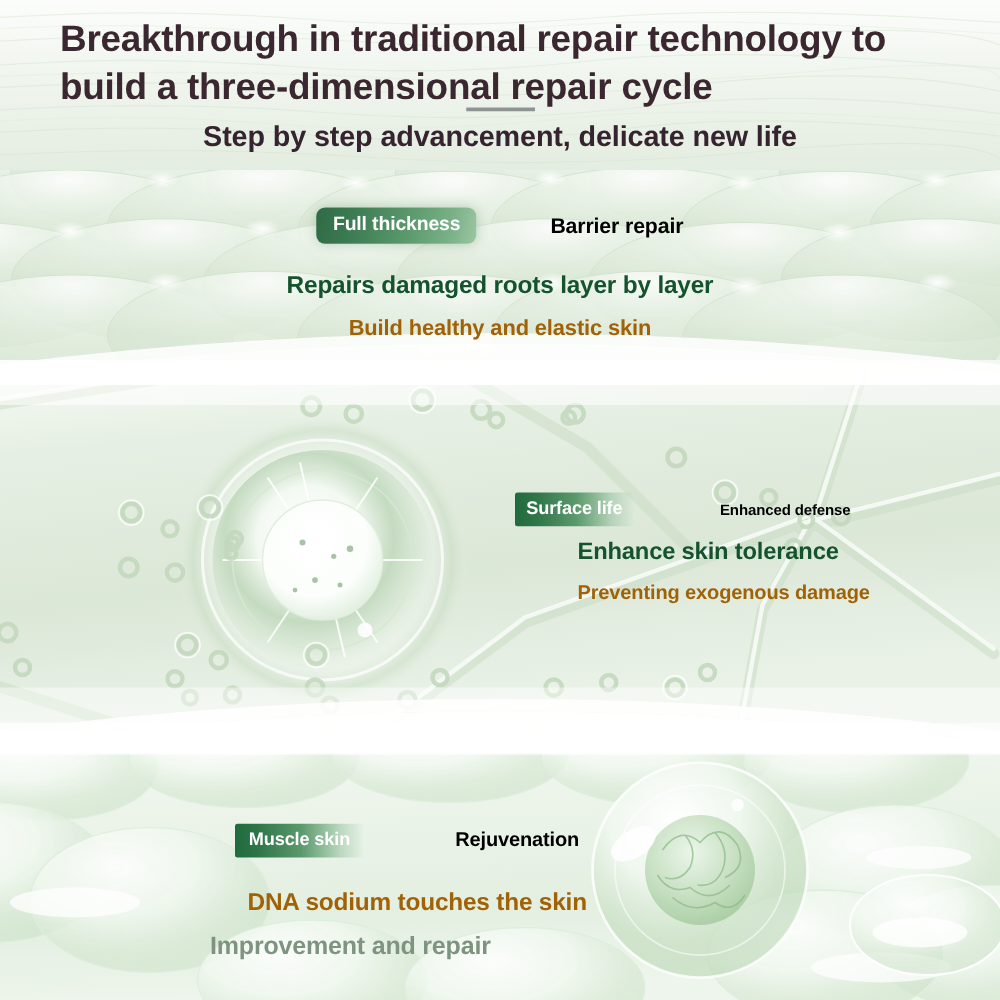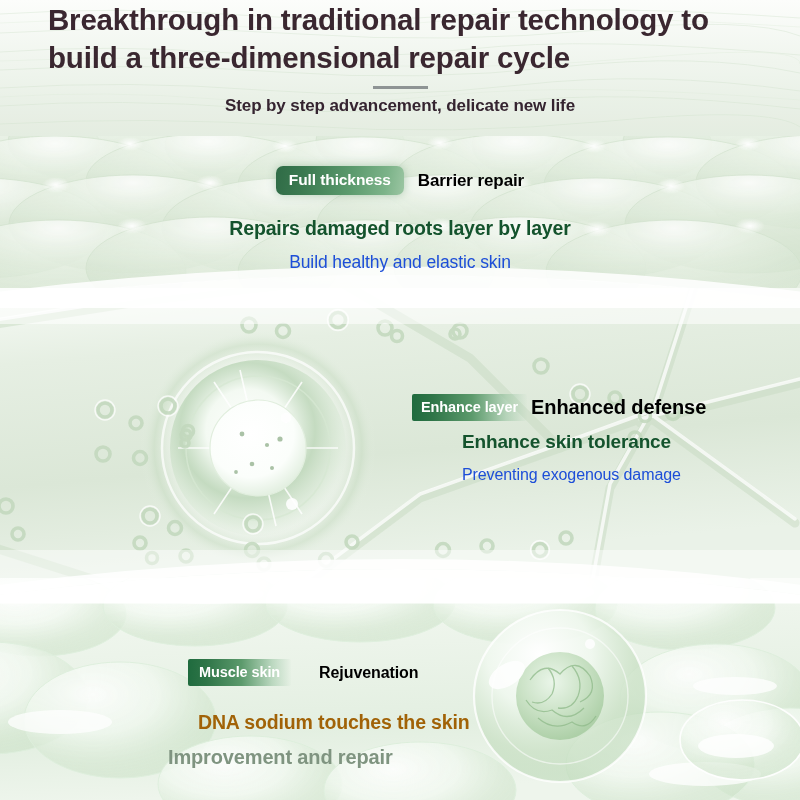--- a/index.html
+++ b/index.html
@@ -37,21 +37,21 @@
   }
   .title-block {
     position: absolute;
     left: 0;
     top: 0;
     width: 800px;
     z-index: 5;
   }
   .main-title {
     margin: 0;
-    padding: 1px 0 0 48px;
+    padding: 13px 0 0 48px;
     font-size: 29.5px;
     font-weight: bold;
     line-height: 1.29;
     letter-spacing: -0.2px;
     color: #3a2730;
     max-width: 700px;
   }
   .title-rule {
     position: absolute;
     left: 373px;
@@ -59,21 +59,21 @@
     width: 55px;
     height: 3px;
     background: #8e9494;
   }
   .subtitle {
     position: absolute;
     left: 0;
     top: 96px;
     width: 800px;
     text-align: center;
-    font-size: 17px;
+    font-size: 23px;
     font-weight: bold;
     color: #352430;
     letter-spacing: -0.1px;
   }
 
   
   .band {
     position: absolute;
     left: 0;
     width: 800px;
@@ -112,20 +112,21 @@
 
   
   .txt-group {
     position: absolute;
     z-index: 10;
   }
   .badge-row {
     display: flex;
     align-items: center;
     white-space: nowrap;
+    gap: 45px;
   }
   .badge {
     display: inline-block;
     color: #ffffff;
     font-weight: bold;
     font-size: 15.5px;
     padding: 5px 13px 6px 13px;
     letter-spacing: -0.1px;
   }
   .badge-rounded {
@@ -141,37 +142,37 @@
     font-weight: bold;
     color: #000000;
     letter-spacing: -0.1px;
   }
   .line-big {
     font-weight: bold;
     color: #14532d;
     letter-spacing: -0.15px;
   }
   .line-small {
-    font-weight: normal;
-    color: #1d4ed8;
+    font-weight: bold;
+    color: #a16207;
     letter-spacing: -0.1px;
   }
 
   
   .g1 { left: 0; top: 166px; width: 800px; }
   .g1 .badge-row { justify-content: center; }
   .g1 .badge { font-size: 15.5px; }
   .g1 .badge-kicker { font-size: 17px; margin-left: 14px; }
   .g1 .line-big { font-size: 19.5px; text-align: center; margin-top: 22px; }
   .g1 .line-small { font-size: 17.5px; text-align: center; margin-top: 12px; }
 
   
   .g2 { left: 412px; top: 394px; }
   .g2 .badge { font-size: 14.5px; padding: 5px 9px 6px 9px; }
-  .g2 .badge-kicker { font-size: 20px; margin-left: 4px; }
+  .g2 .badge-kicker { font-size: 12px; margin-left: 24px; }
   .g2 .line-big { font-size: 19px; margin-top: 10px; margin-left: 50px; }
   .g2 .line-small { font-size: 16px; margin-top: 13px; margin-left: 50px; }
 
   
   .g3 { left: 188px; top: 659px; }
   .g3 .badge { font-size: 14.5px; padding: 5px 11px 6px 11px; }
   .g3 .badge-kicker { font-size: 16px; margin-left: 28px; }
   .g3 .line-dark {
     font-size: 19.5px; font-weight: bold; color: #a16207;
     margin-top: 25px; margin-left: 10px; letter-spacing: -0.15px;
@@ -520,21 +521,21 @@
     <div class="badge-row">
       <span class="badge badge-rounded">Full thickness</span>
       <span class="badge-kicker">Barrier repair</span>
     </div>
     <div class="line-big">Repairs damaged roots layer by layer</div>
     <div class="line-small">Build healthy and elastic skin</div>
   </div>
 
   <div class="txt-group g2">
     <div class="badge-row">
-      <span class="badge badge-fade">Enhance layer</span>
+      <span class="badge badge-fade">Surface life</span>
       <span class="badge-kicker">Enhanced defense</span>
     </div>
     <div class="line-big">Enhance skin tolerance</div>
     <div class="line-small">Preventing exogenous damage</div>
   </div>
 
   <div class="txt-group g3">
     <div class="badge-row">
       <span class="badge badge-fade">Muscle skin</span>
       <span class="badge-kicker">Rejuvenation</span>

